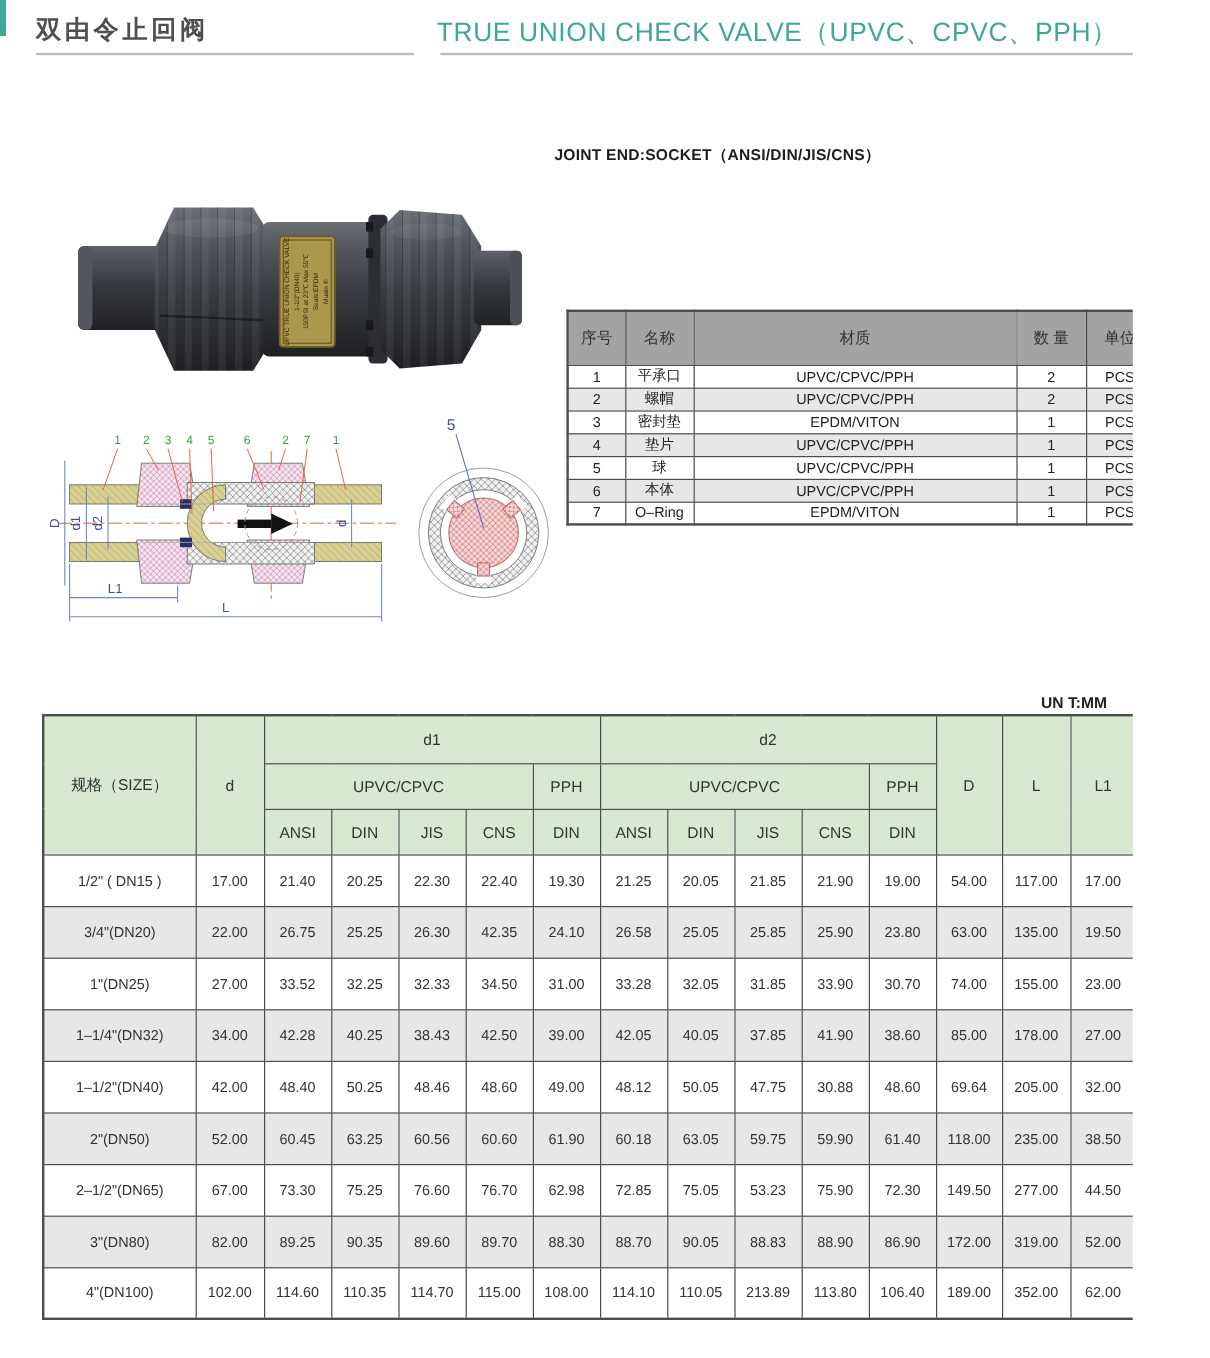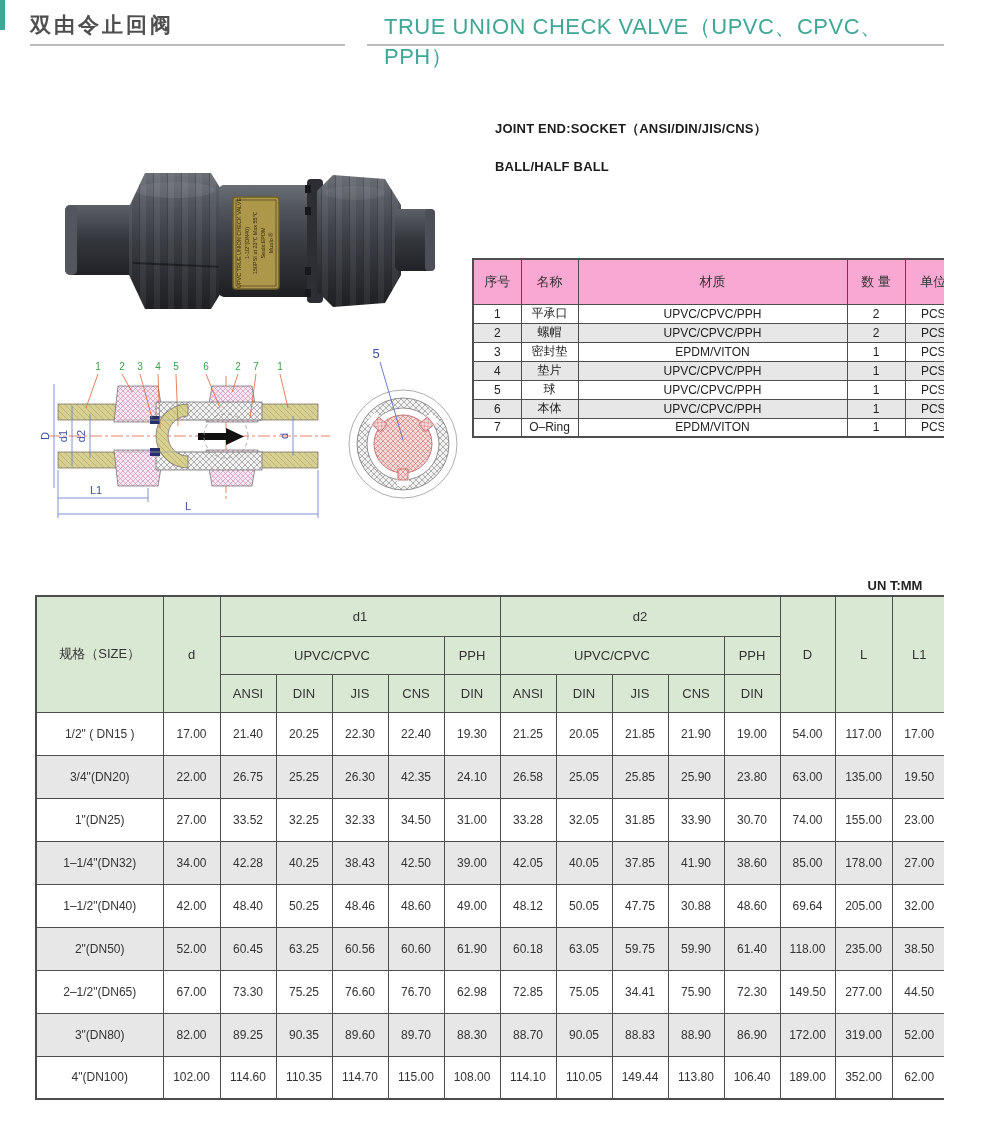--- a/index.html
+++ b/index.html
@@ -2,34 +2,34 @@
 <html><head>
 <meta charset="utf-8">
 <style>
   * { margin:0; padding:0; box-sizing:border-box; }
   body { background:#ffffff; font-family:"Liberation Sans", sans-serif; }
   .page { position:relative; width:944px; height:1132px; background:#ffffff; overflow:hidden; }
 
   .corner-accent { position:absolute; left:0; top:8; width:5px; height:30px; background:#3FA796; }
 
   .title-cn { position:absolute; left:30px; top:11px; font-size:21px; font-weight:bold; color:#4f4f4f; letter-spacing:3px; }
-  .title-en { position:absolute; left:384px; top:12px; font-size:22px; color:#3FA796; letter-spacing:0.5px; }
+  .title-en { position:absolute; left:364px; top:12px; font-size:22px; color:#3FA796; letter-spacing:0.5px; }
   .rule-cn { position:absolute; left:30px; top:44px; width:315px; height:2px; background:#bcbcbc; }
   .rule-en { position:absolute; left:367px; top:44px; width:618px; height:2px; background:#bcbcbc; }
 
   .photo-wrap { position:absolute; left:55px; top:145px; width:390px; height:195px; }
 
-  .specs { position:absolute; left:495px; top:120px; width:500px; }
+  .specs { position:absolute; left:462px; top:120px; width:500px; }
   .spec-line { font-size:13px; font-weight:bold; color:#1c1c1c; margin-bottom:21px; letter-spacing:0.2px; }
 
   table { border-collapse:collapse; table-layout:fixed; }
   th, td { border:1px solid #4d4d4d; text-align:center; vertical-align:middle; overflow:hidden; white-space:nowrap; }
 
   .parts-table { position:absolute; left:472px; top:258px; width:489px; border:2px solid #4d4d4d; }
-  .parts-table th { background:#f9a8d4; height:45px; font-weight:normal; font-size:13px; color:#333; }
+  .parts-table th { background:#a3a3a3; height:45px; font-weight:normal; font-size:13px; color:#333; }
   .parts-table td { height:19px; font-size:12px; color:#222; background:#fff; }
   .parts-table tbody tr:nth-child(even) td { background:#e7e7e7; }
 
   .drawing-wrap { position:absolute; left:38px; top:336px; width:430px; height:200px; }
 
   .unit-note { position:absolute; left:845px; top:578px; width:100px; text-align:center; font-size:13px; font-weight:bold; color:#222; }
 
   .dim-table { position:absolute; left:35px; top:595px; width:911px; border:2px solid #4d4d4d; }
   .dim-table thead th { background:#d9e8d3; font-weight:normal; font-size:13px; color:#333; }
   .dim-table thead tr.h1 th { height:40px; }
@@ -112,21 +112,20 @@
         <rect x="340" y="64" width="40" height="62" rx="5" fill="url(#metal2)"></rect>
         <rect x="370" y="64" width="10" height="62" rx="4" fill="#4c4f55"></rect>
       </g>
       <ellipse cx="120" cy="45" rx="40" ry="8" fill="rgba(255,255,255,0.07)"></ellipse>
       <ellipse cx="300" cy="48" rx="30" ry="7" fill="rgba(255,255,255,0.06)"></ellipse>
     </svg>
   </div>
 
   <div class="specs">
     <div class="spec-line">JOINT END:SOCKET（ANSI/DIN/JIS/CNS）</div>
-    <div class="spec-line">BALL/HALF BALL</div>
   </div>
 
   <table class="parts-table">
     <colgroup>
         <col style="width:48px">
         <col style="width:57px">
         <col style="width:269px">
         <col style="width:58px">
         <col style="width:57px">
       </colgroup>
@@ -468,21 +467,21 @@
         <tr>
           <td>2–1/2"(DN65)</td>
           <td>67.00</td>
           <td>73.30</td>
           <td>75.25</td>
           <td>76.60</td>
           <td>76.70</td>
           <td>62.98</td>
           <td>72.85</td>
           <td>75.05</td>
-          <td>34.41</td>
+          <td>53.23</td>
           <td>75.90</td>
           <td>72.30</td>
           <td>149.50</td>
           <td>277.00</td>
           <td>44.50</td>
         </tr>
         <tr>
           <td>3"(DN80)</td>
           <td>82.00</td>
           <td>89.25</td>
@@ -502,21 +501,21 @@
         <tr>
           <td>4"(DN100)</td>
           <td>102.00</td>
           <td>114.60</td>
           <td>110.35</td>
           <td>114.70</td>
           <td>115.00</td>
           <td>108.00</td>
           <td>114.10</td>
           <td>110.05</td>
-          <td>149.44</td>
+          <td>213.89</td>
           <td>113.80</td>
           <td>106.40</td>
           <td>189.00</td>
           <td>352.00</td>
           <td>62.00</td>
         </tr>
       </tbody>
   </table>
 
 </div>

